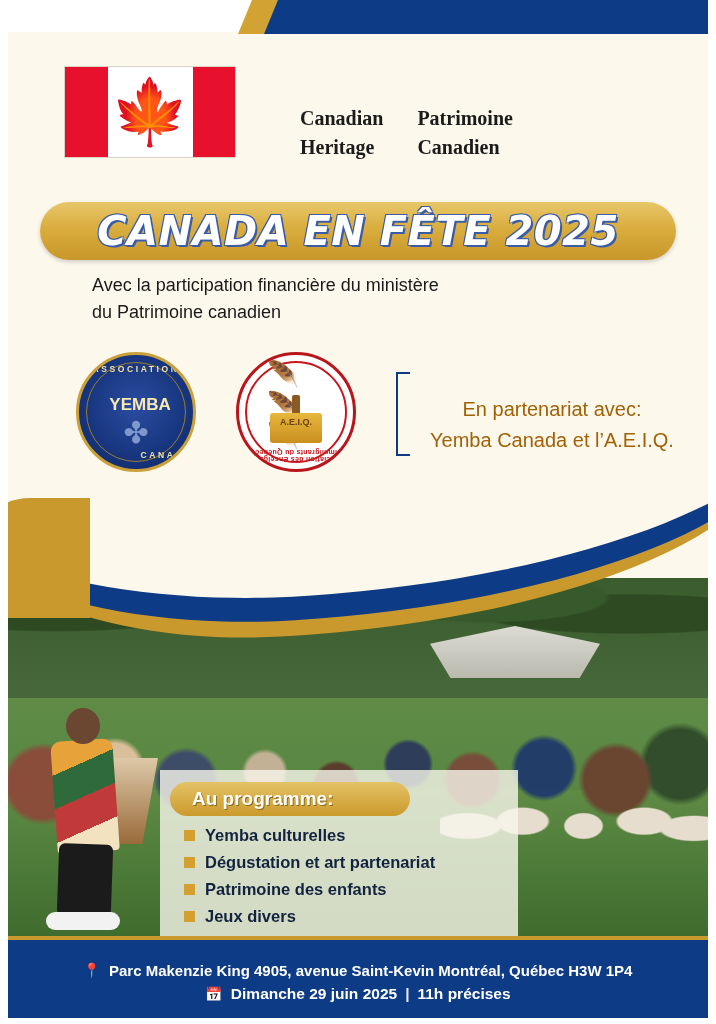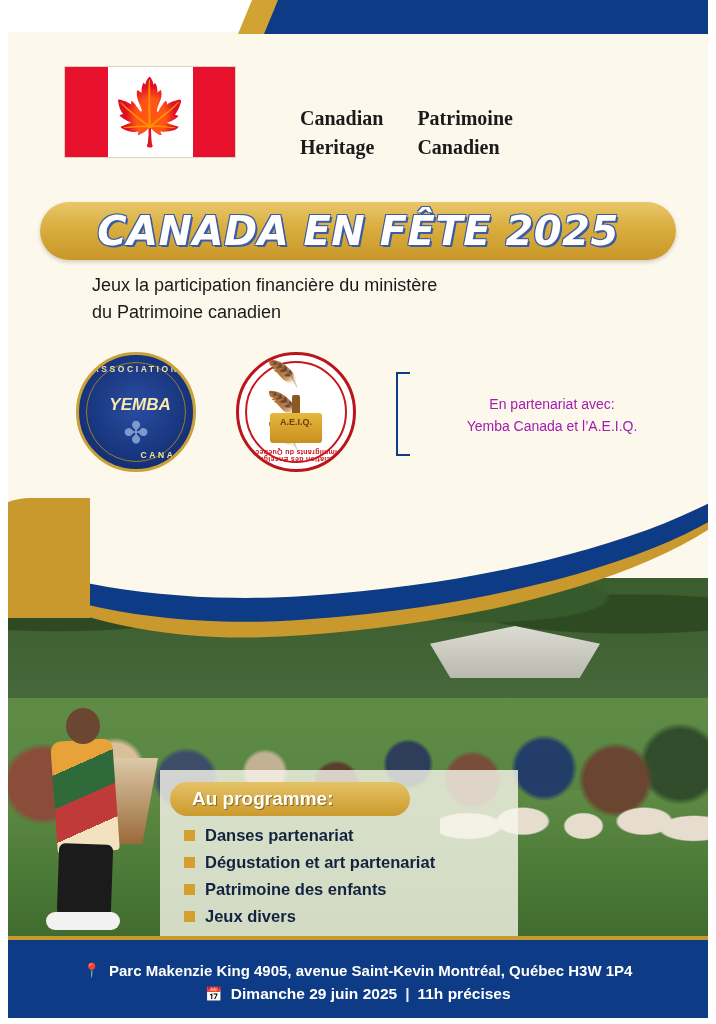--- a/index.html
+++ b/index.html
@@ -82,21 +82,21 @@
   .logo-yemba .arc-top{
     position:absolute; top:9px; left:0; width:100%; text-align:center;
     font-size:8.5px; font-weight:bold; letter-spacing:2.6px; color:#f3e0a0;
   }
   .logo-yemba .arc-bot{
     position:absolute; bottom:9px; left:0; width:100%; text-align:right;
     font-size:8.5px; font-weight:bold; letter-spacing:2.6px; color:#f3e0a0;
   }
   .logo-yemba .name{
     position:absolute; top:40px; left:0; width:100%; text-align:center;
-    font-size:17px; font-weight:bold; color:#f7e9b0; font-style:italic;padding-left:8px;
+    font-size:17px; font-weight:bold; color:#f7e9b0; padding-left:8px;
   }
   .logo-yemba .art{
     position:absolute; top:60px; left:50%; transform:translateX(-50%);
     font-size:30px; color:#8fa8d8; opacity:.85;
   }
   .logo-yemba .ring{
     position:absolute; inset:7px; border:1px solid #9a7e2e; border-radius:50%;
   }
 
   .logo-aeiq{
@@ -130,21 +130,21 @@
     letter-spacing:.3px;
   }
 
   
   .bracket{
     position:absolute; top:372px; left:396px; width:14px; height:84px; z-index:12;
     border-left:2px solid #0d3b86; border-top:2px solid #0d3b86; border-bottom:2px solid #0d3b86;
   }
   .partner{
     position:absolute; top:394px; left:424px; width:256px; z-index:12;
-    font-size:14px; color:#a21caf; line-height:1.55; text-align:center;
+    font-size:20px; color:#a16207; line-height:1.55; text-align:center;
     white-space:pre-line;
   }
 
   
   .swoosh-gold{
     position:absolute; top:462px; left:-60px; width:840px; height:170px; z-index:4;
     background:#c9992d;
     border-radius:0 0 60% 40% / 0 0 100% 100%;
     transform: rotate(-3.2deg);
   }
@@ -308,21 +308,21 @@
     <div>Canadian
 Heritage</div>
     <div>Patrimoine
 Canadien</div>
   </div>
 
   <div class="ribbon">
     <h1>CANADA EN FÊTE 2025</h1>
   </div>
 
-  <div class="subtitle">Jeux la participation financière du ministère
+  <div class="subtitle">Avec la participation financière du ministère
 du Patrimoine canadien</div>
 
   <div class="logo-yemba">
     <div class="ring"></div>
     <div class="arc-top">ASSOCIATION</div>
     <div class="name">YEMBA</div>
     <div class="art">✤</div>
     <div class="arc-bot">CANADA</div>
   </div>
 
@@ -358,21 +358,21 @@
       <div class="legs"></div>
       <div class="shoe"></div>
     </div>
   </div>
 
   <div class="prog-panel"></div>
   <div class="prog-title">Au programme:</div>
   <ul class="prog-list">
     <li>
       <span class="sq"></span>
-      <span>Danses partenariat</span>
+      <span>Yemba culturelles</span>
     </li>
     <li>
       <span class="sq"></span>
       <span>Dégustation et art partenariat</span>
     </li>
     <li>
       <span class="sq"></span>
       <span>Patrimoine des enfants</span>
     </li>
     <li>

